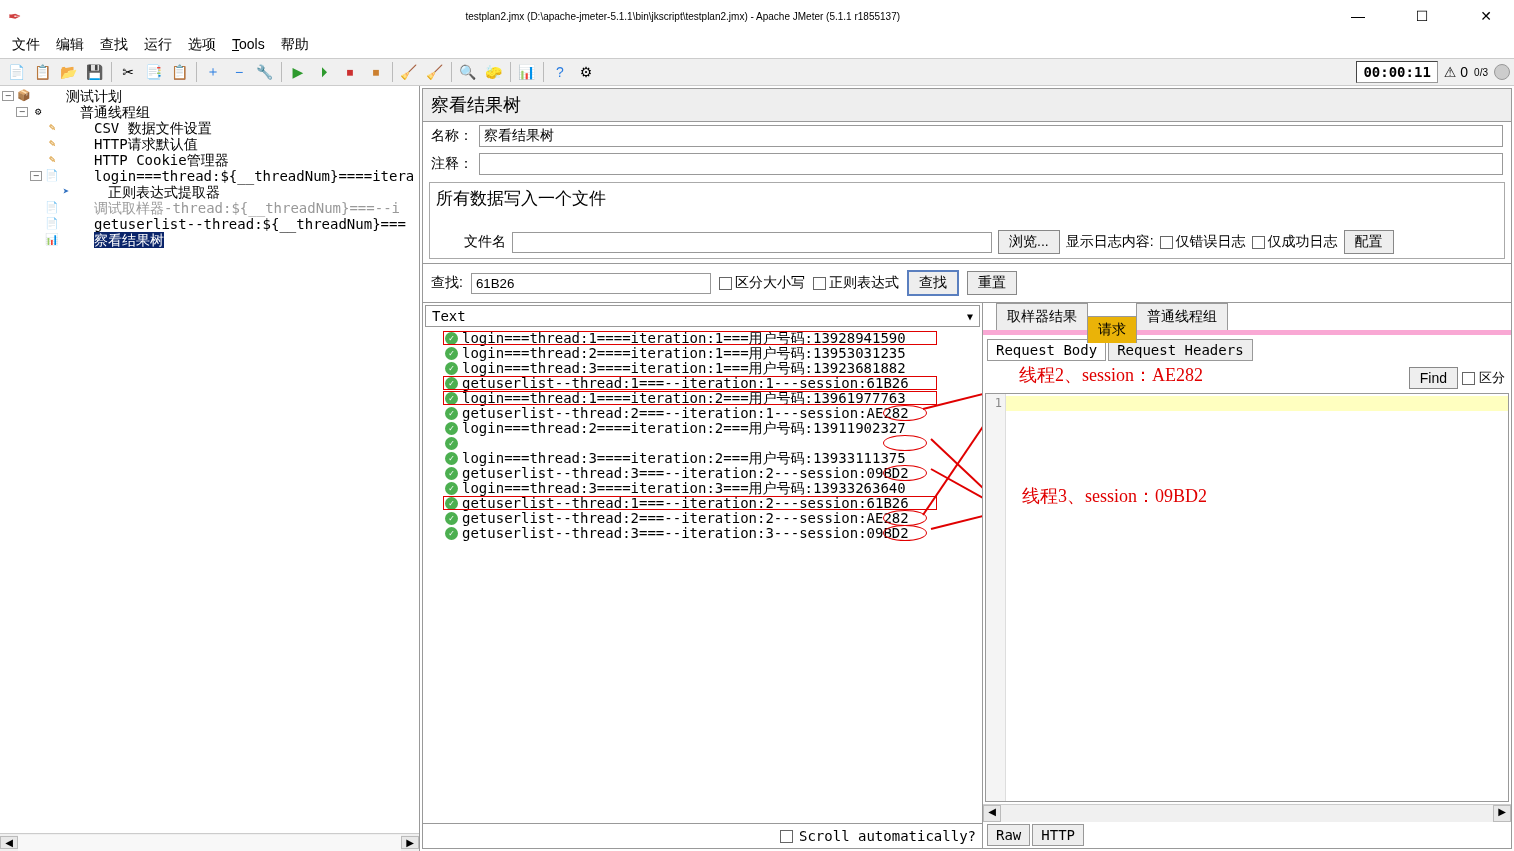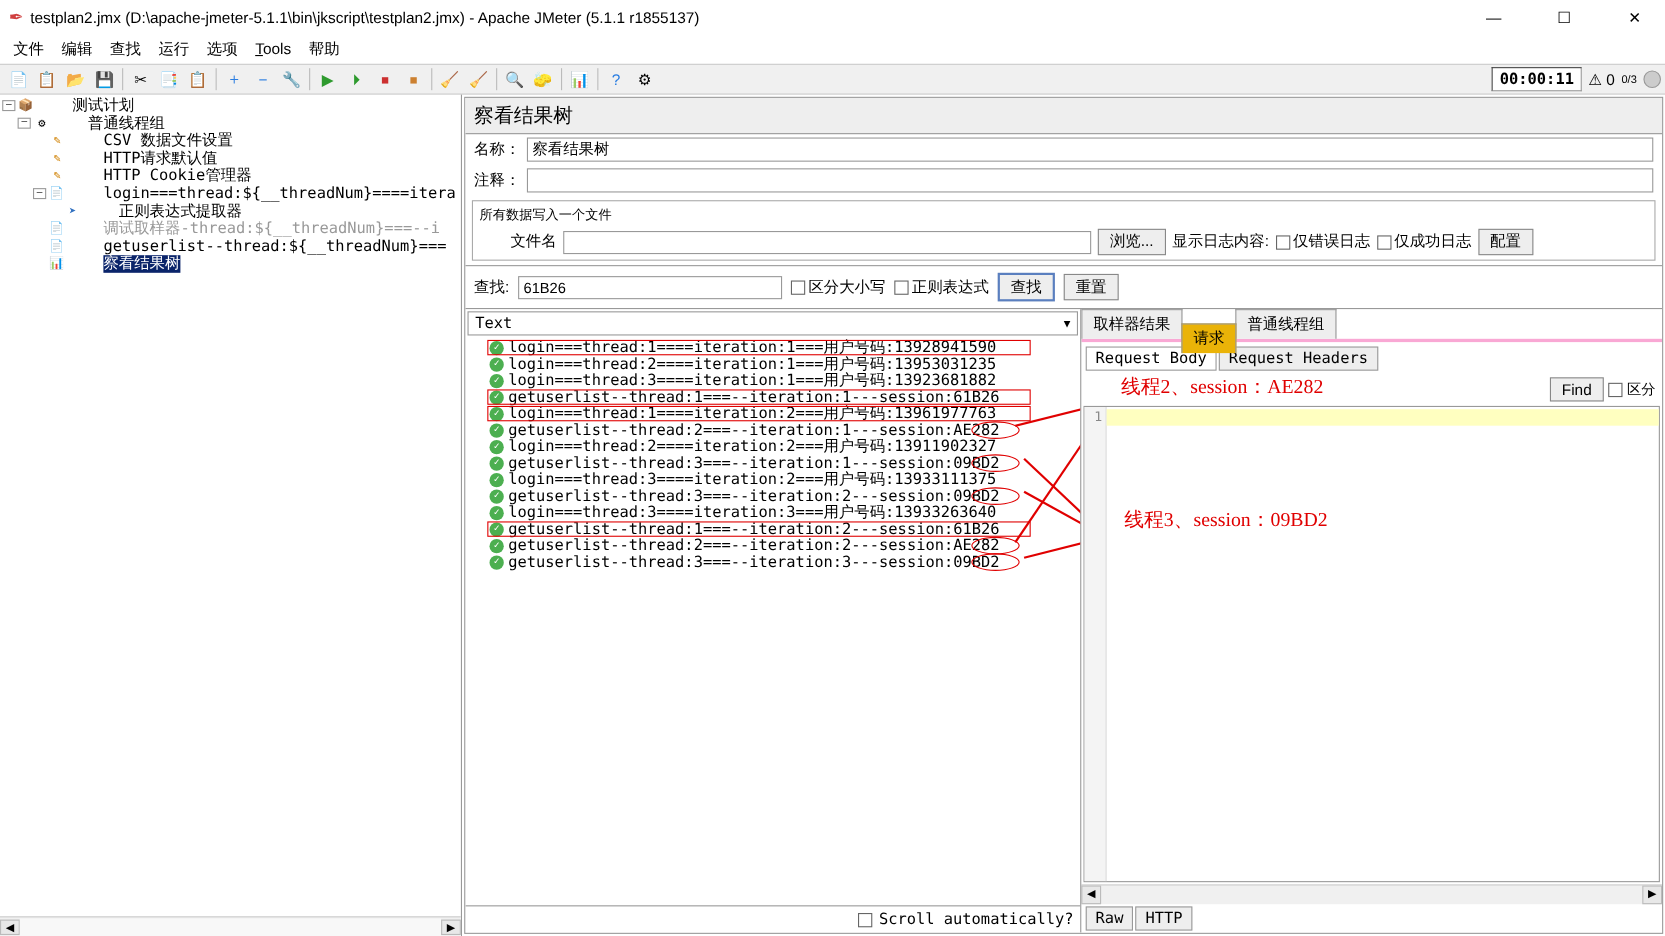--- a/index.html
+++ b/index.html
@@ -1,19 +1,19 @@
 <!DOCTYPE html>
 <html><head>
 <meta charset="utf-8">
 <style>
 * { box-sizing: border-box; margin: 0; padding: 0; }
 body { font-family: "Microsoft YaHei", SimSun, sans-serif; font-size: 13px; background: #fff; overflow: hidden; }
 .titlebar { display: flex; align-items: center; height: 32px; padding: 0 8px; background: #fff; }
 .titlebar .feather { color: #d04040; margin-right: 6px; font-size: 16px; }
-.titlebar .title { flex: 1; font-size: 14px; }
+.titlebar .title { flex: 1; font-size: 10px; text-align: center; }
 .winbtns { display: flex; gap: 24px; font-size: 14px; color: #000; }
 .winbtns span { width: 40px; text-align: center; cursor: default; }
 .menubar { display: flex; gap: 4px; padding: 2px 6px; font-size: 14px; }
 .menubar span { padding: 2px 6px; }
 .menubar span u { text-decoration: underline; }
 .toolbar { display: flex; align-items: center; padding: 2px 4px; border-top: 1px solid #ccc; border-bottom: 1px solid #ccc; background: #f0f0f0; height: 28px; }
 .toolbar .tbtn { width: 24px; height: 22px; display: flex; align-items: center; justify-content: center; border: 1px solid transparent; margin: 0 1px; font-size: 14px; }
 .toolbar .sep { width: 1px; height: 20px; background: #bbb; margin: 0 3px; }
 .toolbar .spacer { flex: 1; }
 .toolbar .timer { border: 1px inset #999; background: #fff; padding: 2px 6px; font-family: monospace; font-size: 14px; font-weight: bold; }
@@ -30,21 +30,21 @@
 .tree .sel { background: #0a246a; color: #fff; }
 .hscroll { height: 18px; border-top: 1px solid #ccc; background: #f0f0f0; display: flex; align-items: center; }
 .hscroll .arr { width: 18px; text-align: center; border: 1px solid #bbb; font-size: 10px; background: #e8e8e8; }
 .hscroll .track { flex: 1; height: 16px; background: #f8f8f8; }
 .rightpane { flex: 1; display: flex; flex-direction: column; overflow: hidden; border: 1px solid #999; margin: 2px; }
 .panelheader { font-size: 18px; padding: 4px 8px; border-bottom: 1px solid #999; background: #eee; }
 .formrow { display: flex; align-items: center; padding: 3px 8px; gap: 6px; font-size: 14px; }
 .formrow label { min-width: 40px; }
 .formrow input[type=text] { flex: 1; border: 1px solid #999; padding: 2px 4px; font-size: 14px; }
 .fieldset { border: 1px solid #aaa; margin: 4px 6px; padding: 4px 6px; }
-.fieldset .legend { font-size: 12px; margin-bottom: 4px; }
+.fieldset .legend { font-size: 17px; margin-bottom: 20px; }
 .filerow { display: flex; align-items: center; gap: 6px; font-size: 14px; margin-left: 28px; }
 .filerow input[type=text] { width: 480px; border: 1px solid #999; padding: 2px 4px; }
 .btn { border: 1px solid #888; background: #eee; padding: 2px 10px; font-size: 14px; }
 .btn.active { border: 2px solid #5a7fbf; }
 .searchbar { display: flex; align-items: center; gap: 8px; padding: 6px 8px; border-top: 1px solid #999; font-size: 14px; }
 .searchbar input[type=text] { width: 240px; border: 1px solid #999; padding: 2px 4px; }
 .chk { display: flex; align-items: center; gap: 3px; }
 .chk .box { width: 13px; height: 13px; border: 1px solid #666; }
 .resultssplit { flex: 1; display: flex; overflow: hidden; border-top: 1px solid #999; }
 .leftres { width: 560px; display: flex; flex-direction: column; border-right: 1px solid #999; position: relative; }
@@ -52,21 +52,21 @@
 .dropdown .dv { flex: 1; }
 .dropdown .da { font-size: 10px; }
 .reslist { flex: 1; overflow: hidden; padding: 2px 4px; font-family: SimSun, monospace; font-size: 14px; line-height: 15px; white-space: nowrap; position: relative; }
 .reslist .rrow { display: flex; align-items: center; height: 15px; padding-left: 18px; position: relative; }
 .reslist .ok { width: 13px; height: 13px; border-radius: 50%; background: #4caf50; color: #fff; font-size: 9px; display: inline-flex; align-items: center; justify-content: center; margin-right: 4px; flex-shrink: 0; }
 .redbox { position: absolute; border: 1.5px solid #e00000; pointer-events: none; }
 .redcircle { position: absolute; border: 1.5px solid #e00000; border-radius: 50%; pointer-events: none; }
 .redtext { color: #e00000; font-size: 18px; font-family: "Microsoft YaHei"; position: absolute; }
 .scrollauto { border-top: 1px solid #999; padding: 4px 6px; font-family: monospace; font-size: 14px; display: flex; align-items: center; gap: 6px; justify-content: flex-end; }
 .rightres { flex: 1; display: flex; flex-direction: column; overflow: hidden; }
-.tabs { display: flex; border-bottom: 3px solid #f9a8d4; font-size: 14px; }
+.tabs { display: flex; border-bottom: 5px solid #f9a8d4; font-size: 14px; padding-left: 13px; }
 .tabs .tab { padding: 4px 10px; border: 1px solid #999; border-bottom: none; margin-right: -1px; background: #eee; }
 .tabs .tab.active { background: #eab308; position: relative; top: 13px; }
 .subtabs { display: flex; font-family: monospace; font-size: 14px; padding: 4px; gap: 2px; }
 .subtabs .stab { padding: 2px 8px; border: 1px solid #999; background: #eee; }
 .subtabs .stab.active { background: #fff; }
 .findrow { display: flex; align-items: center; gap: 4px; padding: 2px 6px; font-size: 13px; justify-content: flex-end; }
 .codearea { flex: 1; border: 1px solid #999; margin: 2px; background: #fff; font-family: monospace; font-size: 12px; position: relative; }
 .codearea .gutter { position: absolute; left: 0; top: 0; width: 20px; background: #f4f4f4; border-right: 1px solid #ddd; height: 100%; text-align: right; padding: 2px 3px; color: #888; }
 .codearea .hl { position: absolute; left: 20px; right: 0; top: 2px; height: 15px; background: #ffffc0; }
 .bscroll { height: 18px; background: #f0f0f0; border-top: 1px solid #ccc; display: flex; }
@@ -278,21 +278,20 @@
               <span class="ok">✓</span>
               <span>getuserlist--thread:2===--iteration:1---session:AE282</span>
               <span class="redcircle" style="left: 456px; top: -1px; width: 44px; height: 16px;"></span>
             </div>
             <div class="rrow">
               <span class="ok">✓</span>
               <span>login===thread:2====iteration:2===用户号码:13911902327</span>
             </div>
             <div class="rrow">
               <span class="ok">✓</span>
-              <span>getuserlist--thread:3===--iteration:1---session:09BD2</span>
               <span class="redcircle" style="left: 456px; top: -1px; width: 44px; height: 16px;"></span>
             </div>
             <div class="rrow">
               <span class="ok">✓</span>
               <span>login===thread:3====iteration:2===用户号码:13933111375</span>
             </div>
             <div class="rrow">
               <span class="ok">✓</span>
               <span>getuserlist--thread:3===--iteration:2---session:09BD2</span>
               <span class="redcircle" style="left: 456px; top: -1px; width: 44px; height: 16px;"></span>

